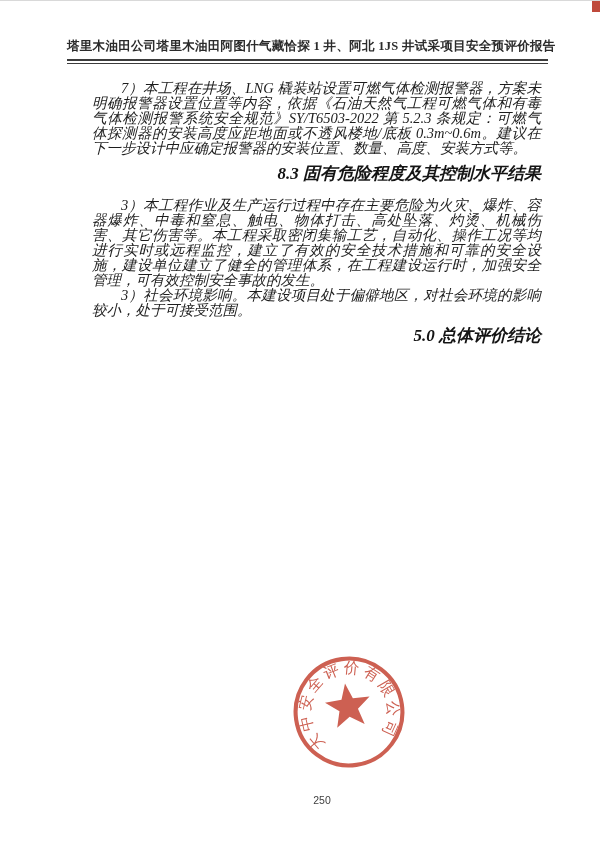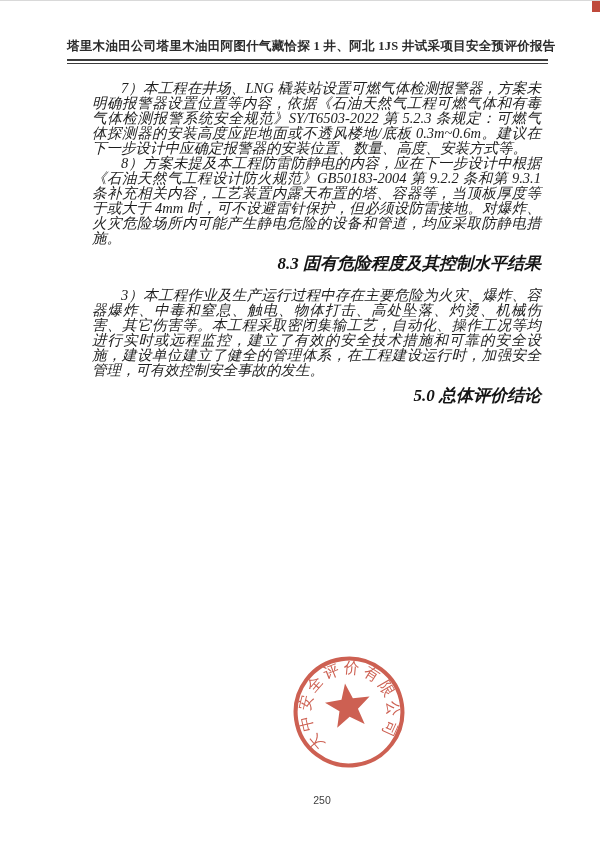--- a/index.html
+++ b/index.html
@@ -66,24 +66,24 @@
 
 <div class="page">
 
   <div class="running-header">
     <div class="header-title">塔里木油田公司塔里木油田阿图什气藏恰探 1 井、阿北 1JS 井试采项目安全预评价报告</div>
     <div class="header-rule"></div>
   </div>
 
   <div class="body-text">
     <p class="para">7）本工程在井场、LNG 橇装站设置可燃气体检测报警器，方案未明确报警器设置位置等内容，依据《石油天然气工程可燃气体和有毒气体检测报警系统安全规范》SY/T6503-2022 第 5.2.3 条规定：可燃气体探测器的安装高度应距地面或不透风楼地/底板 0.3m~0.6m。建议在下一步设计中应确定报警器的安装位置、数量、高度、安装方式等。</p>
-    <p class="para">8）方案未提及本工程防雷防静电的内容，应在下一步设计中根据《石油天然气工程设计防火规范》GB50183-2004 第 9.2.2 条和第 9.3.1 条补充相关内容，工艺装置内露天布置的塔、容器等，当顶板厚度等于或大于 4mm 时，可不设避雷针保护，但必须设防雷接地。对爆炸、火灾危险场所内可能产生静电危险的设备和管道，均应采取防静电措施。</p>
 
     <h2 class="section-heading">8.3 固有危险程度及其控制水平结果</h2>
     <p class="para">3）本工程作业及生产运行过程中存在主要危险为火灾、爆炸、容器爆炸、中毒和窒息、触电、物体打击、高处坠落、灼烫、机械伤害、其它伤害等。本工程采取密闭集输工艺，自动化、操作工况等均进行实时或远程监控，建立了有效的安全技术措施和可靠的安全设施，建设单位建立了健全的管理体系，在工程建设运行时，加强安全管理，可有效控制安全事故的发生。</p>
+    <p class="para">3）社会环境影响。本建设项目处于偏僻地区，对社会环境的影响较小，处于可接受范围。</p>
 
     <h2 class="section-heading">5.0 总体评价结论</h2>
   </div>
 
   <div class="seal">
     <svg viewBox="0 0 150 150">
       <circle cx="75" cy="75" r="52" fill="none" stroke-width="4" stroke="#c64a3a"></circle>
       <defs>
         <path id="sealArc" d="M 48.1 101.9 A 38 38 0 1 1 101.9 101.9" fill="none"></path>
       </defs>

